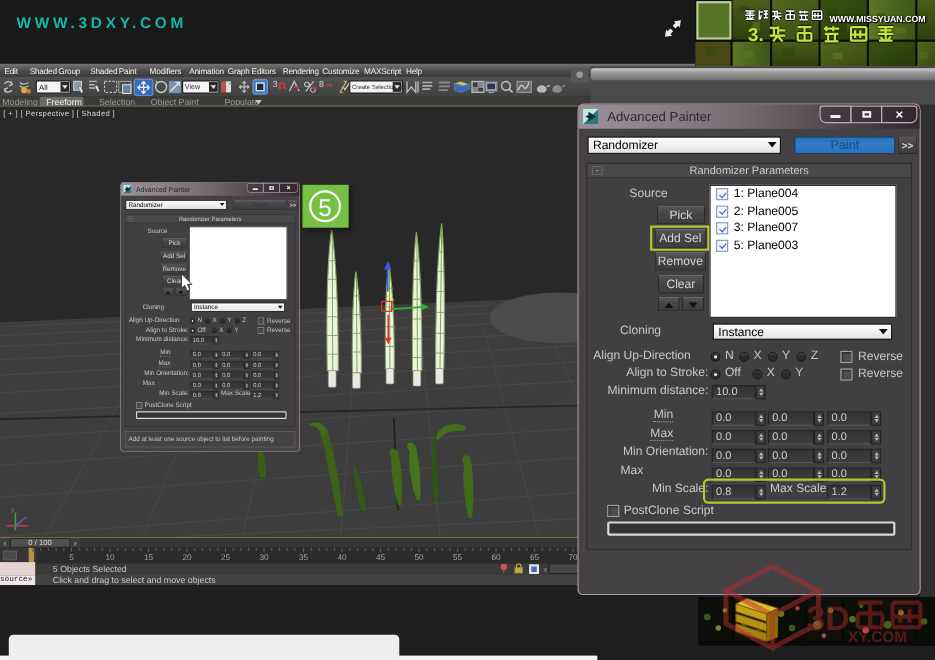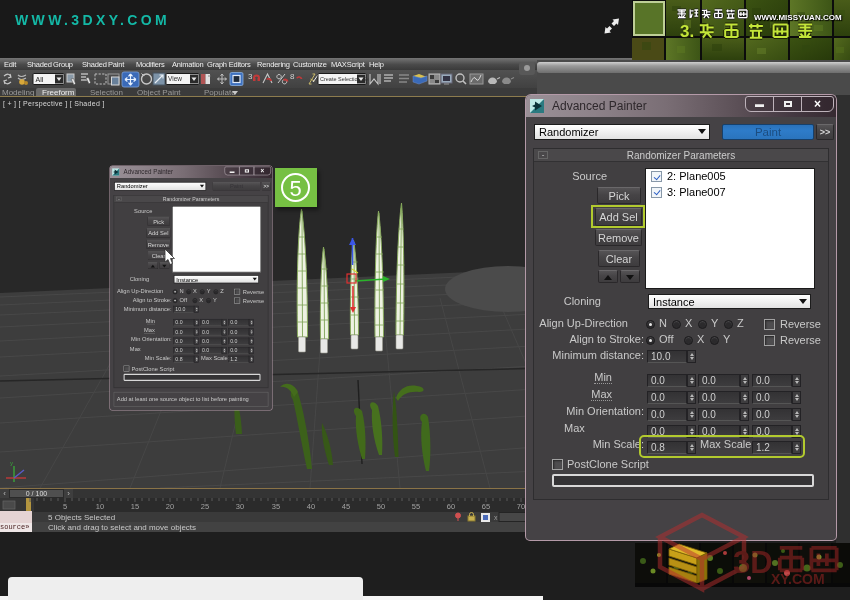--- a/index.html
+++ b/index.html
@@ -376,25 +376,33 @@
   <div class="btn" style="left:72px;top:155px;width:42px;height:17px;line-height:16px;">Clear</div>
   <div class="btn" style="left:72px;top:175px;width:20px;height:13px;">
       <span style="display:block;margin:4px auto 0;width:0;height:0;border-left:4px solid transparent;border-right:4px solid transparent;border-bottom:5px solid #111;"></span>
     </div>
   <div class="btn" style="left:94px;top:175px;width:20px;height:13px;">
       <span style="display:block;margin:4px auto 0;width:0;height:0;border-left:4px solid transparent;border-right:4px solid transparent;border-top:5px solid #111;"></span>
     </div>
   <div class="listbox" style="left:119px;top:73px;width:170px;height:121px;">
     <div class="litem">
         <span class="cb"></span>
+        <span class="tx">1: Plane004</span>
+      </div>
+    <div class="litem">
+        <span class="cb"></span>
         <span class="tx">2: Plane005</span>
       </div>
     <div class="litem">
         <span class="cb"></span>
         <span class="tx">3: Plane007</span>
+      </div>
+    <div class="litem">
+        <span class="cb"></span>
+        <span class="tx">5: Plane003</span>
       </div>
   </div>
   <div class="lbl" style="left:30px;top:200px;width:45px;text-align:right;">Cloning</div>
   <div class="combo" style="left:122px;top:199px;width:163px;height:15px;">
       <i>Instance</i>
       <span class="arr"></span>
     </div>
   <div class="lbl" style="left:0px;top:222px;width:102px;text-align:right;">Align Up-Direction</div>
   <span class="radio on" style="left:120px;top:225px;"></span>
     <div class="lbl" style="left:133px;top:222px;">N</div>

